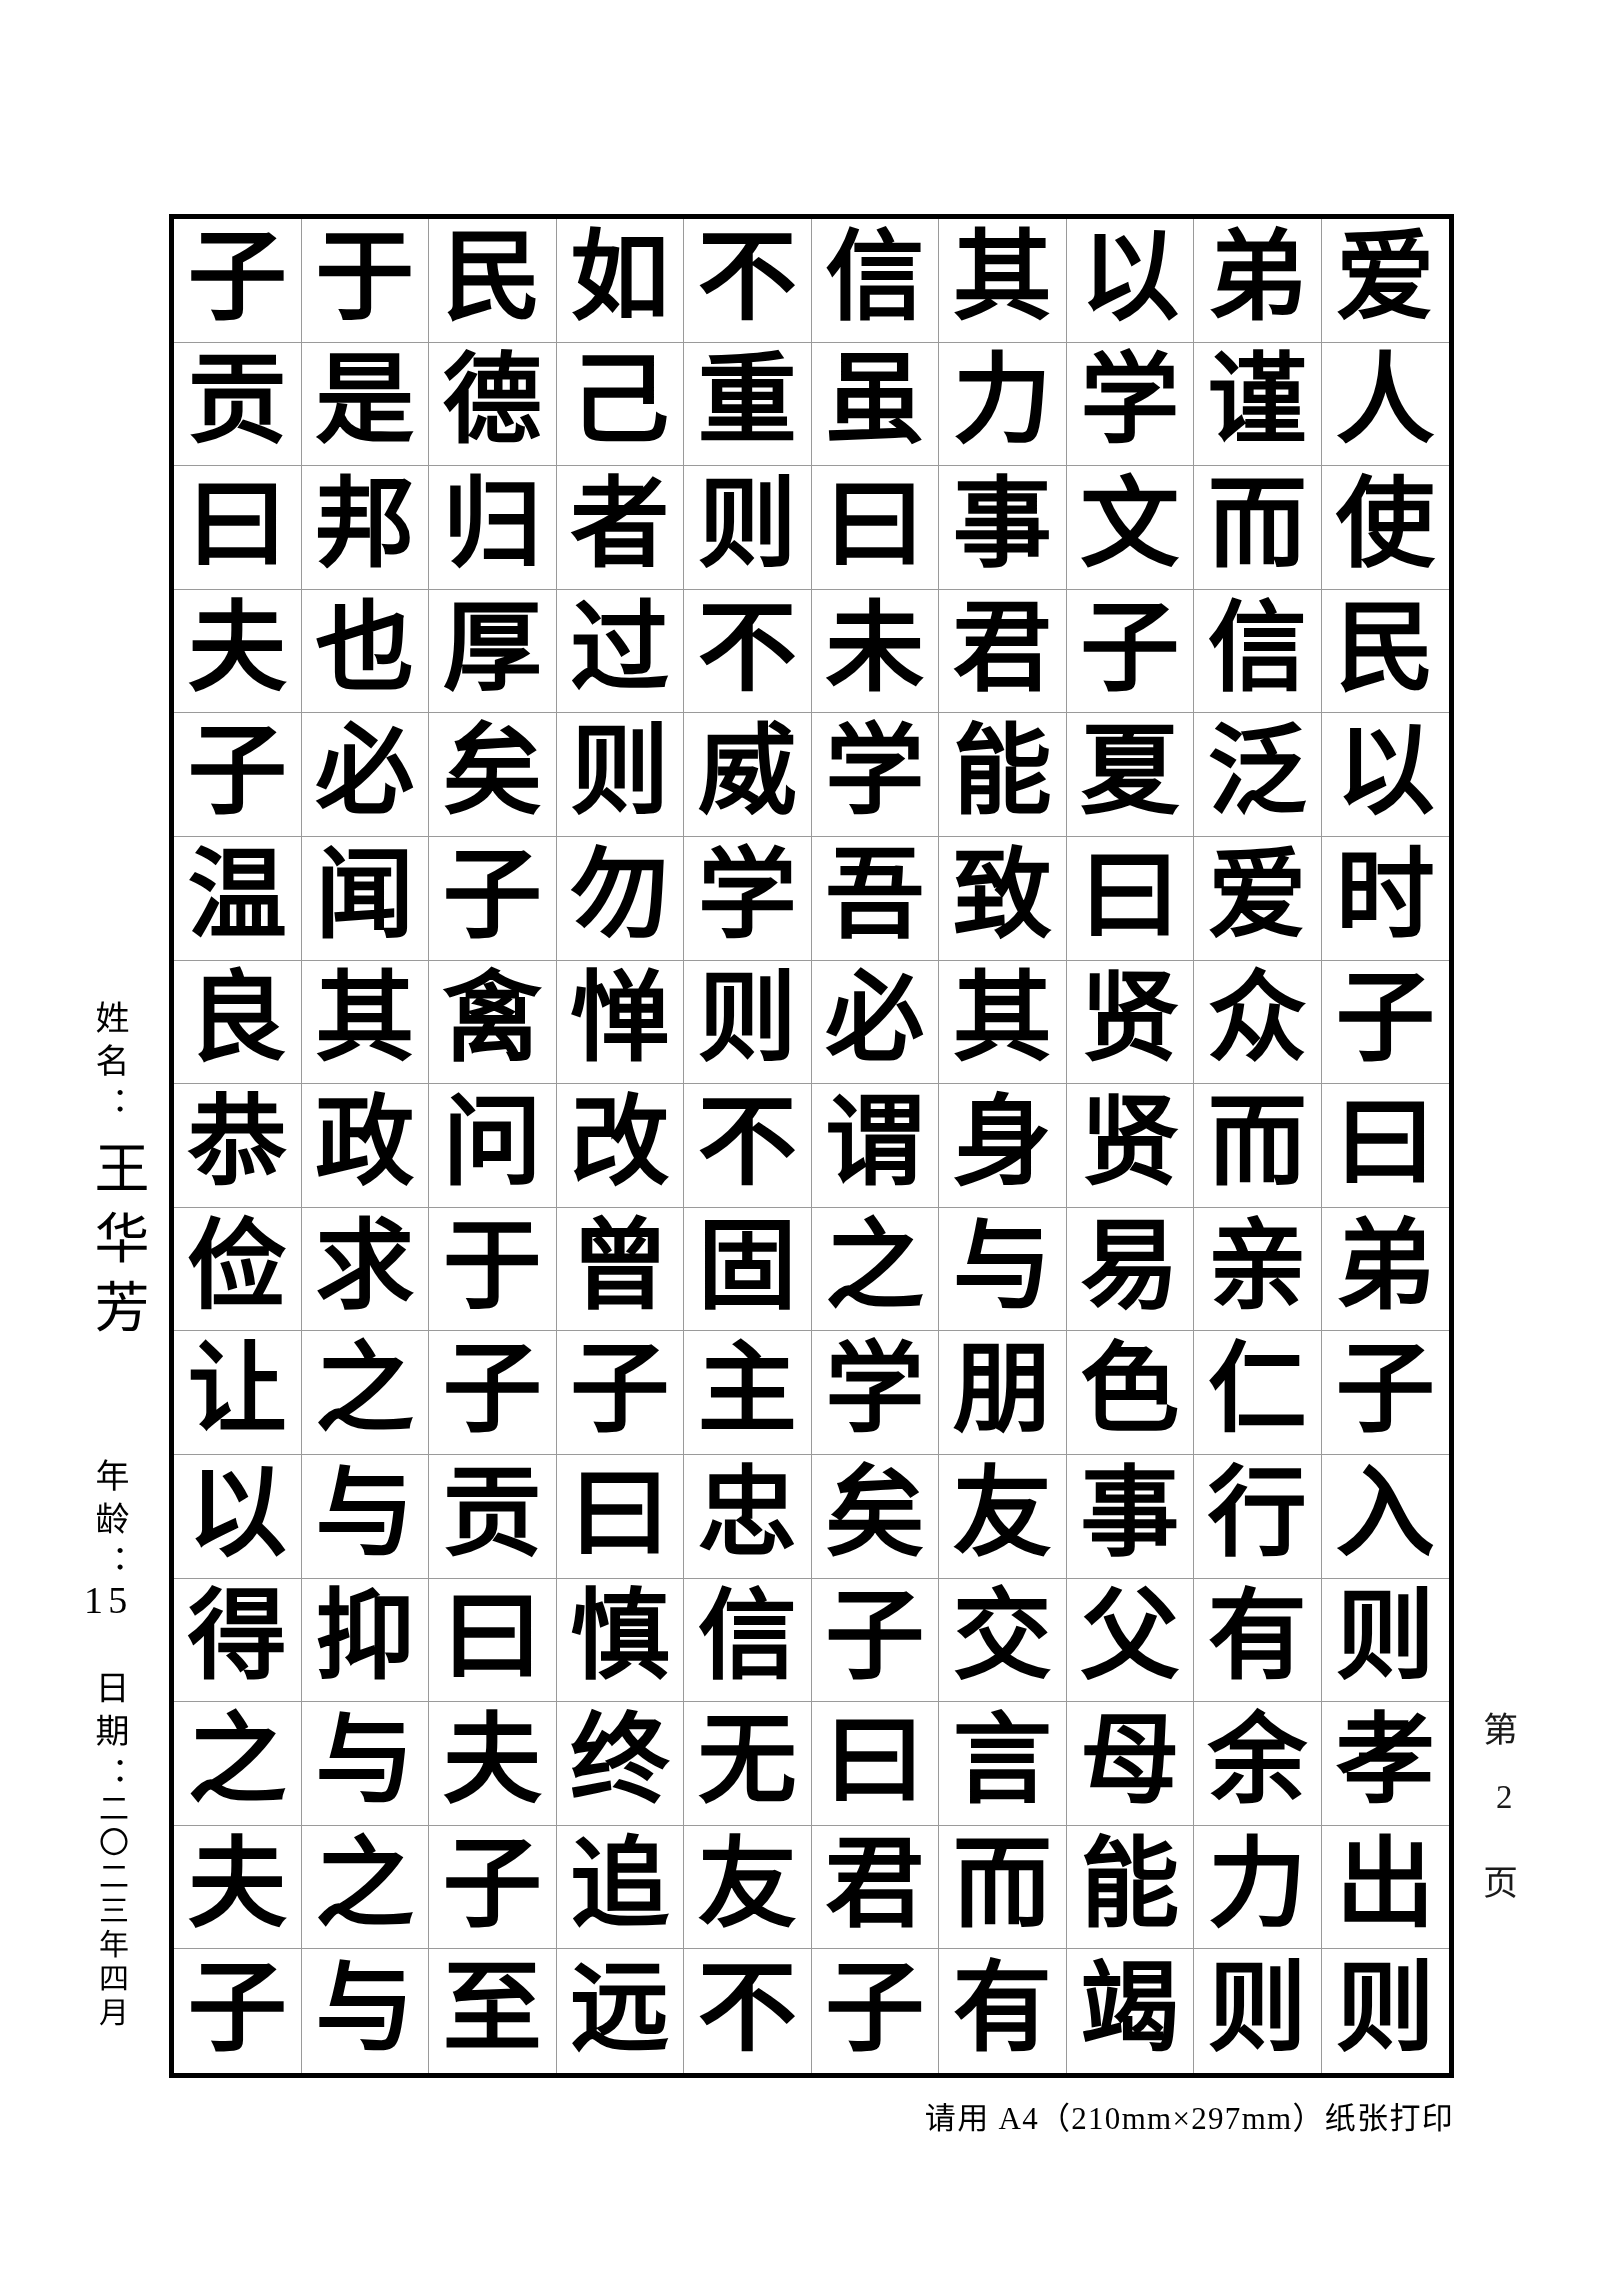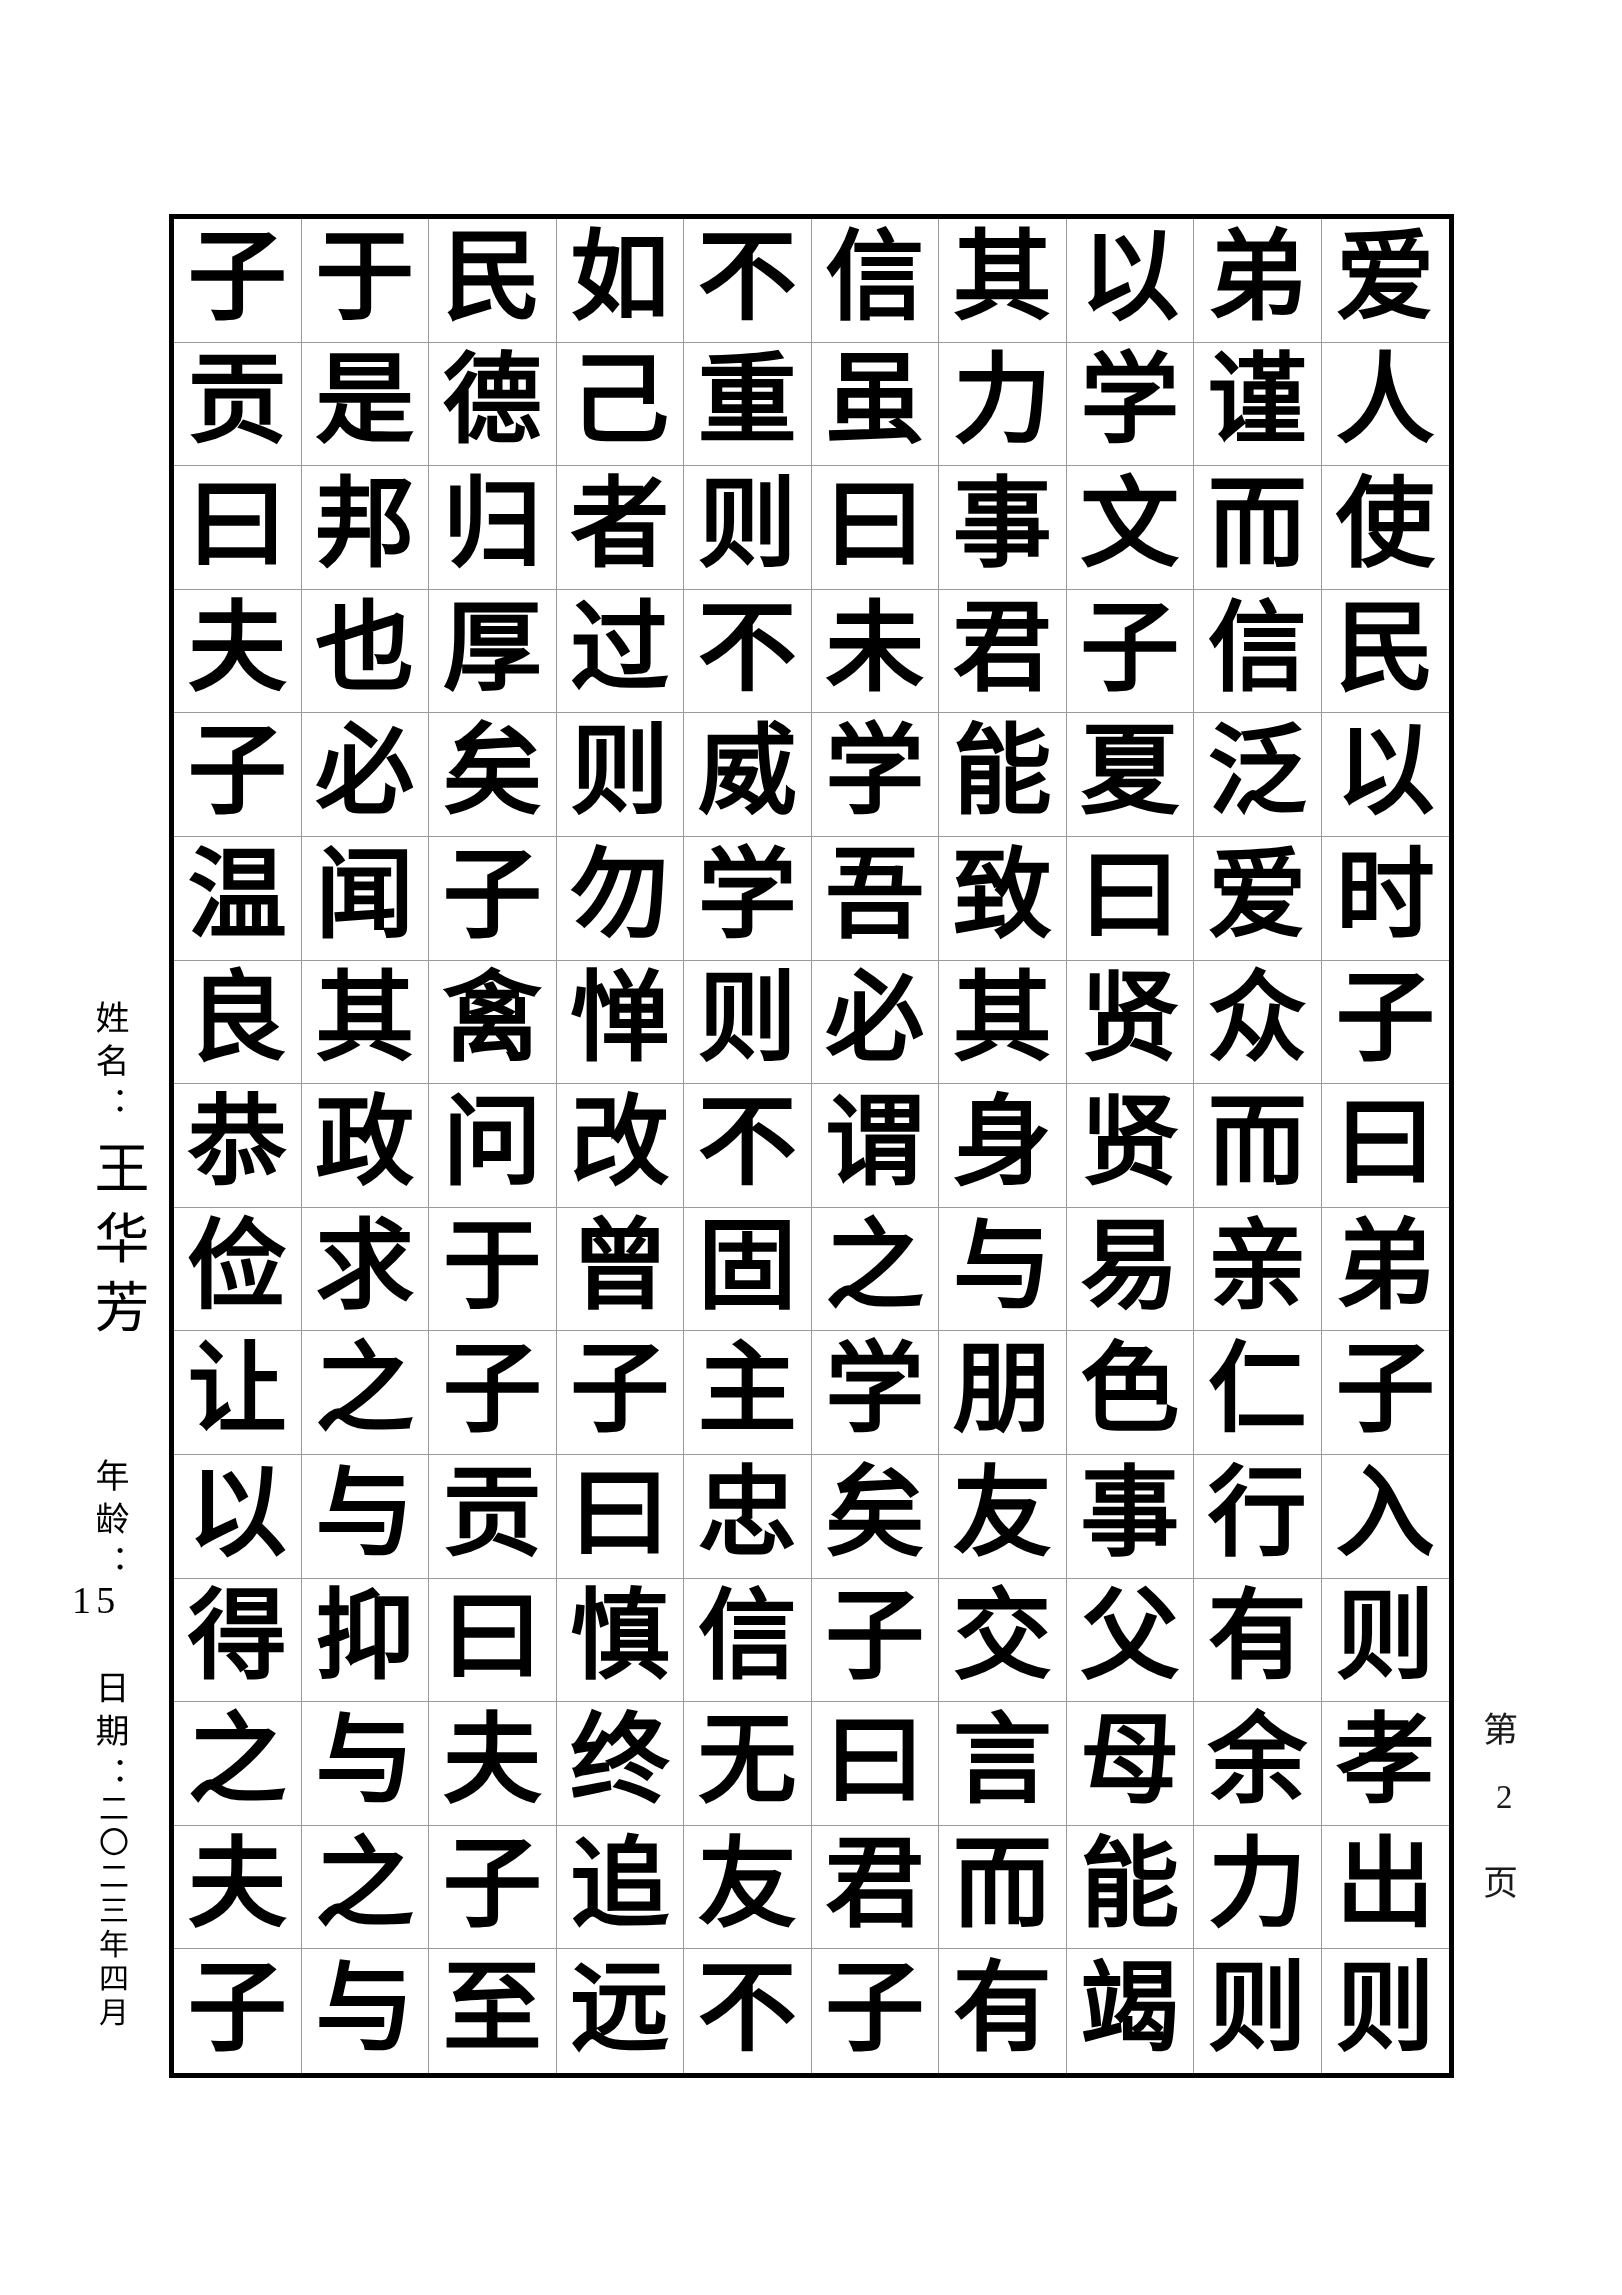--- a/index.html
+++ b/index.html
@@ -50,21 +50,21 @@
   
   .v {
     position: absolute;
     writing-mode: vertical-rl;
     white-space: nowrap;
   }
   .h { position: absolute; white-space: nowrap; }
   .side-label   { left: 85px; top: 1000px; font-size: 34px; letter-spacing: 9.2px; }
   .side-name    { left: 76px; top: 1140px; font-size: 55px; letter-spacing: 14.4px; }
   .side-label2  { left: 85px; top: 1458px; font-size: 34px; letter-spacing: 9.2px; }
-  .side-age     { left: 72px; top: 1578px; font-size: 38px; letter-spacing: 5.2px; }
+  .side-age     { left: 84px; top: 1578px; font-size: 38px; letter-spacing: 5.2px; }
   .side-label3  { left: 85px; top: 1670px; font-size: 34px; letter-spacing: 9.2px; }
   .side-date    { left: 89px; top: 1793px; font-size: 30px; letter-spacing: 3.9px; }
 
   
   .pg { position: absolute; color: #1a1a1a; }
   .pg-prefix { left: 1483px; top: 1701px; font-size: 35px; }
   .pg-number { left: 1496px; top: 1779px; font-size: 33px; }
   .pg-suffix { left: 1483px; top: 1854px; font-size: 35px; }
 
   
@@ -543,15 +543,16 @@
         <span class="glyph">则</span>
       </div>
     </main>
 
   <div>
     <span class="pg pg-prefix">第</span>
     <span class="pg pg-number">2</span>
     <span class="pg pg-suffix">页</span>
   </div>
 
+  <footer class="footer-note">请用 A4（210mm×297mm）纸张打印</footer>
 
 </div>
 
 
 </body></html>

